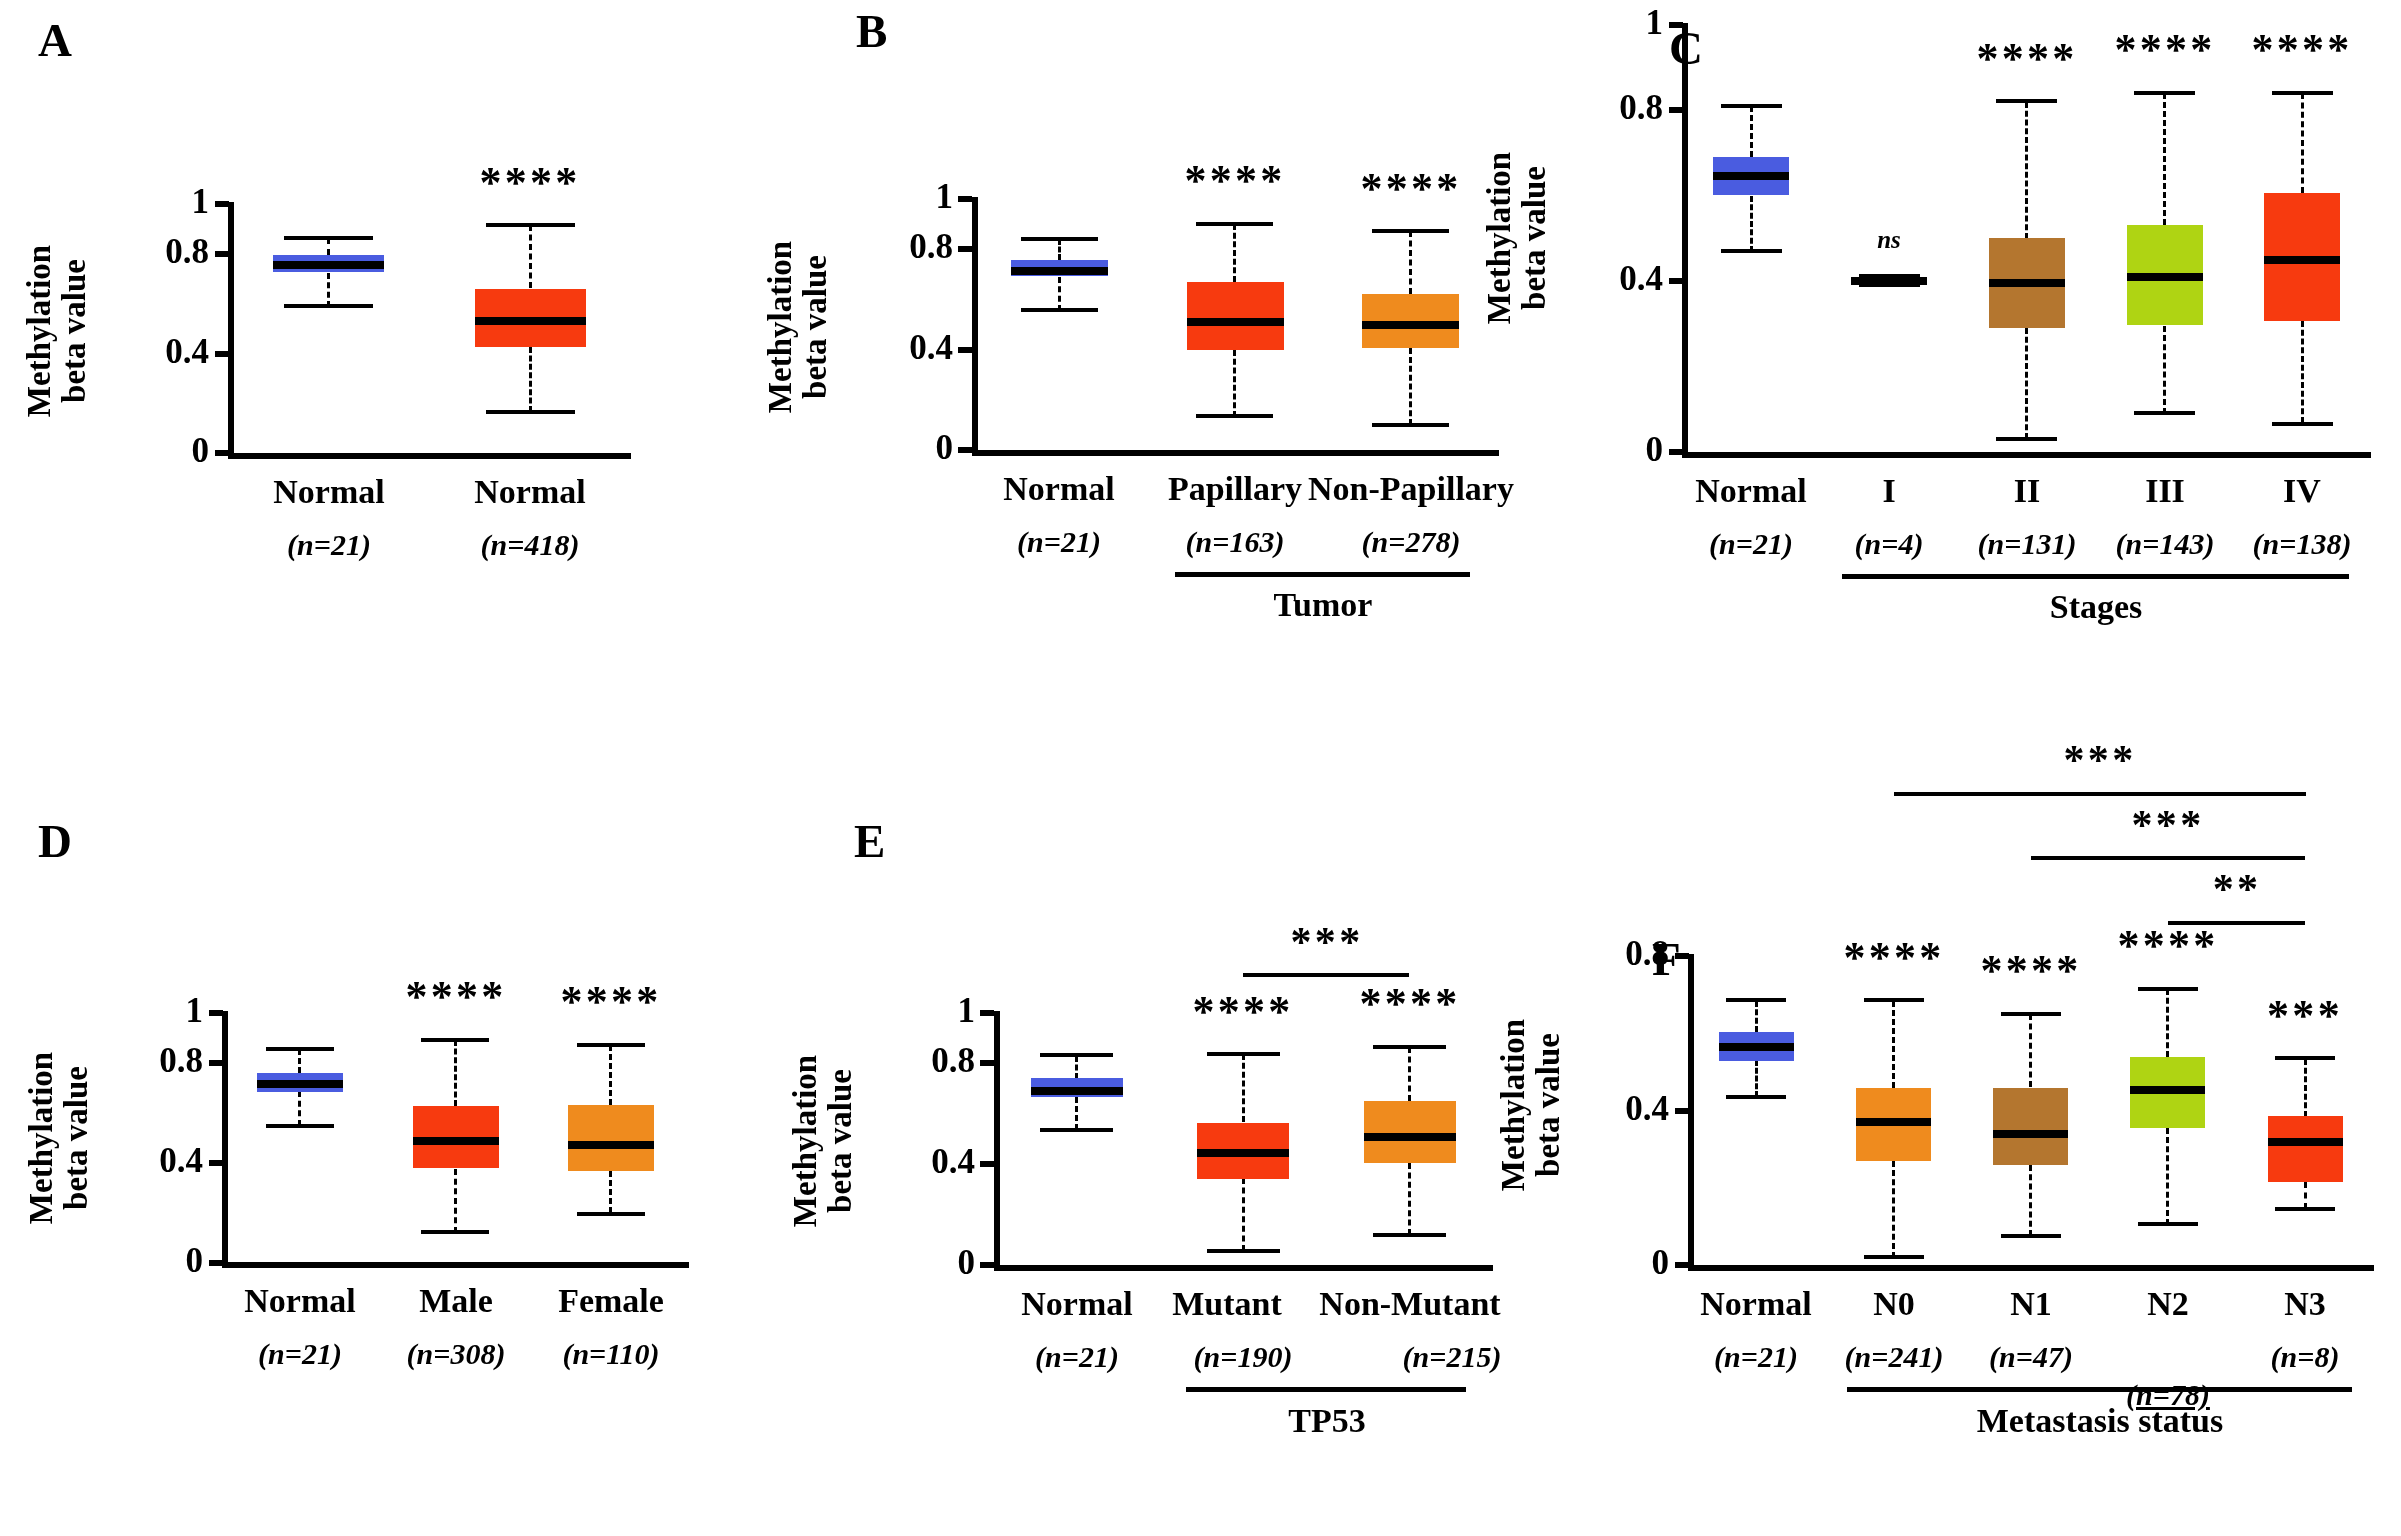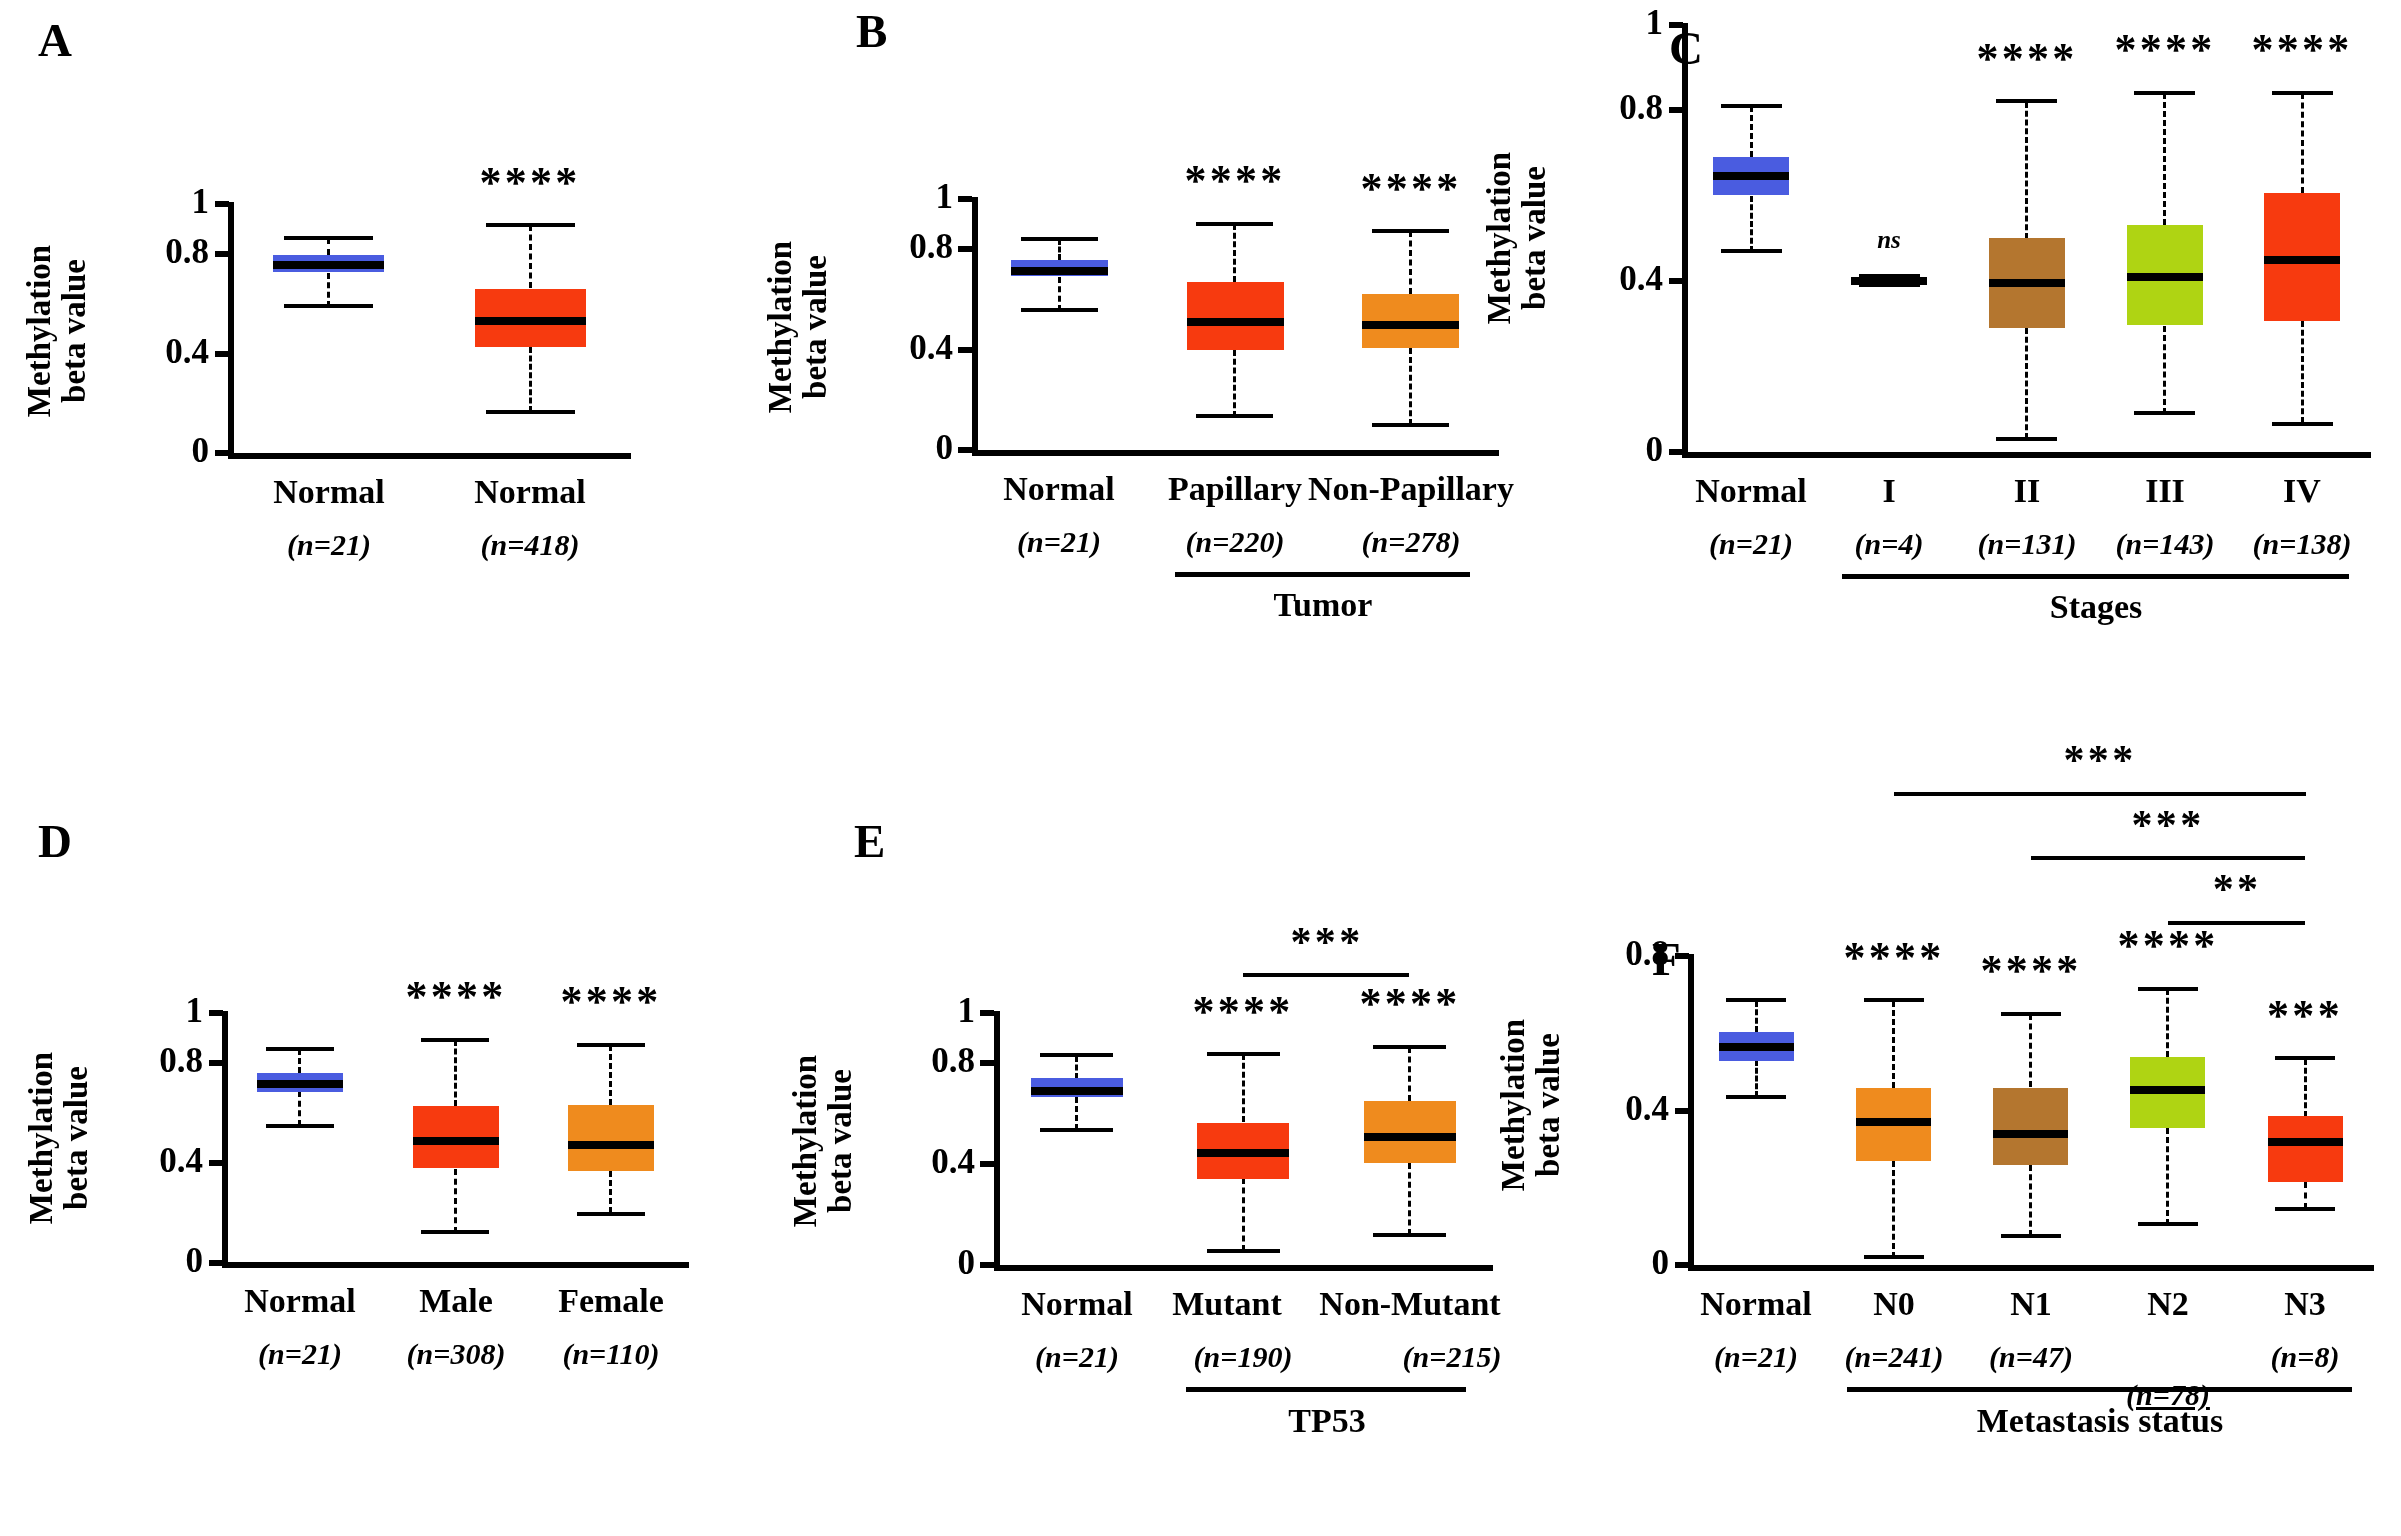--- a/index.html
+++ b/index.html
@@ -127,21 +127,21 @@
       <div class="n-label" style="left: 1059px; top: 527px;">(n=21)</div>
       <div class="bp" style="left: 0px; top: 0px; width: 0px; height: 0px;"></div>
       <div class="bp-whisk" style="left: 1233px; top: 224px; height: 58px;"></div>
       <div class="bp-cap" style="left: 1196px; top: 222px; width: 77px;"></div>
       <div class="bp-whisk" style="left: 1233px; top: 350px; height: 67px;"></div>
       <div class="bp-cap" style="left: 1196px; top: 414px; width: 77px;"></div>
       <div class="bp-box" style="left: 1187px; top: 282px; width: 97px; height: 68px; background: rgb(247, 58, 15);"></div>
       <div class="bp-median" style="left: 1187px; top: 318px; width: 97px; height: 7.7px;"></div>
       <div class="sig" style="left: 1235px; top: 159px;">****</div>
       <div class="cat-label" style="left: 1235px; top: 472px;">Papillary</div>
-      <div class="n-label" style="left: 1235px; top: 527px;">(n=220)</div>
+      <div class="n-label" style="left: 1235px; top: 527px;">(n=163)</div>
       <div class="bp" style="left: 0px; top: 0px; width: 0px; height: 0px;"></div>
       <div class="bp-whisk" style="left: 1409px; top: 231px; height: 63px;"></div>
       <div class="bp-cap" style="left: 1372px; top: 229px; width: 77px;"></div>
       <div class="bp-whisk" style="left: 1409px; top: 348px; height: 77px;"></div>
       <div class="bp-cap" style="left: 1372px; top: 423px; width: 77px;"></div>
       <div class="bp-box" style="left: 1362px; top: 294px; width: 97px; height: 54px; background: rgb(239, 139, 30);"></div>
       <div class="bp-median" style="left: 1362px; top: 321px; width: 97px; height: 7.7px;"></div>
       <div class="sig" style="left: 1411px; top: 167px;">****</div>
       <div class="cat-label" style="left: 1411px; top: 472px;">Non-Papillary</div>
       <div class="n-label" style="left: 1411px; top: 527px;">(n=278)</div>

